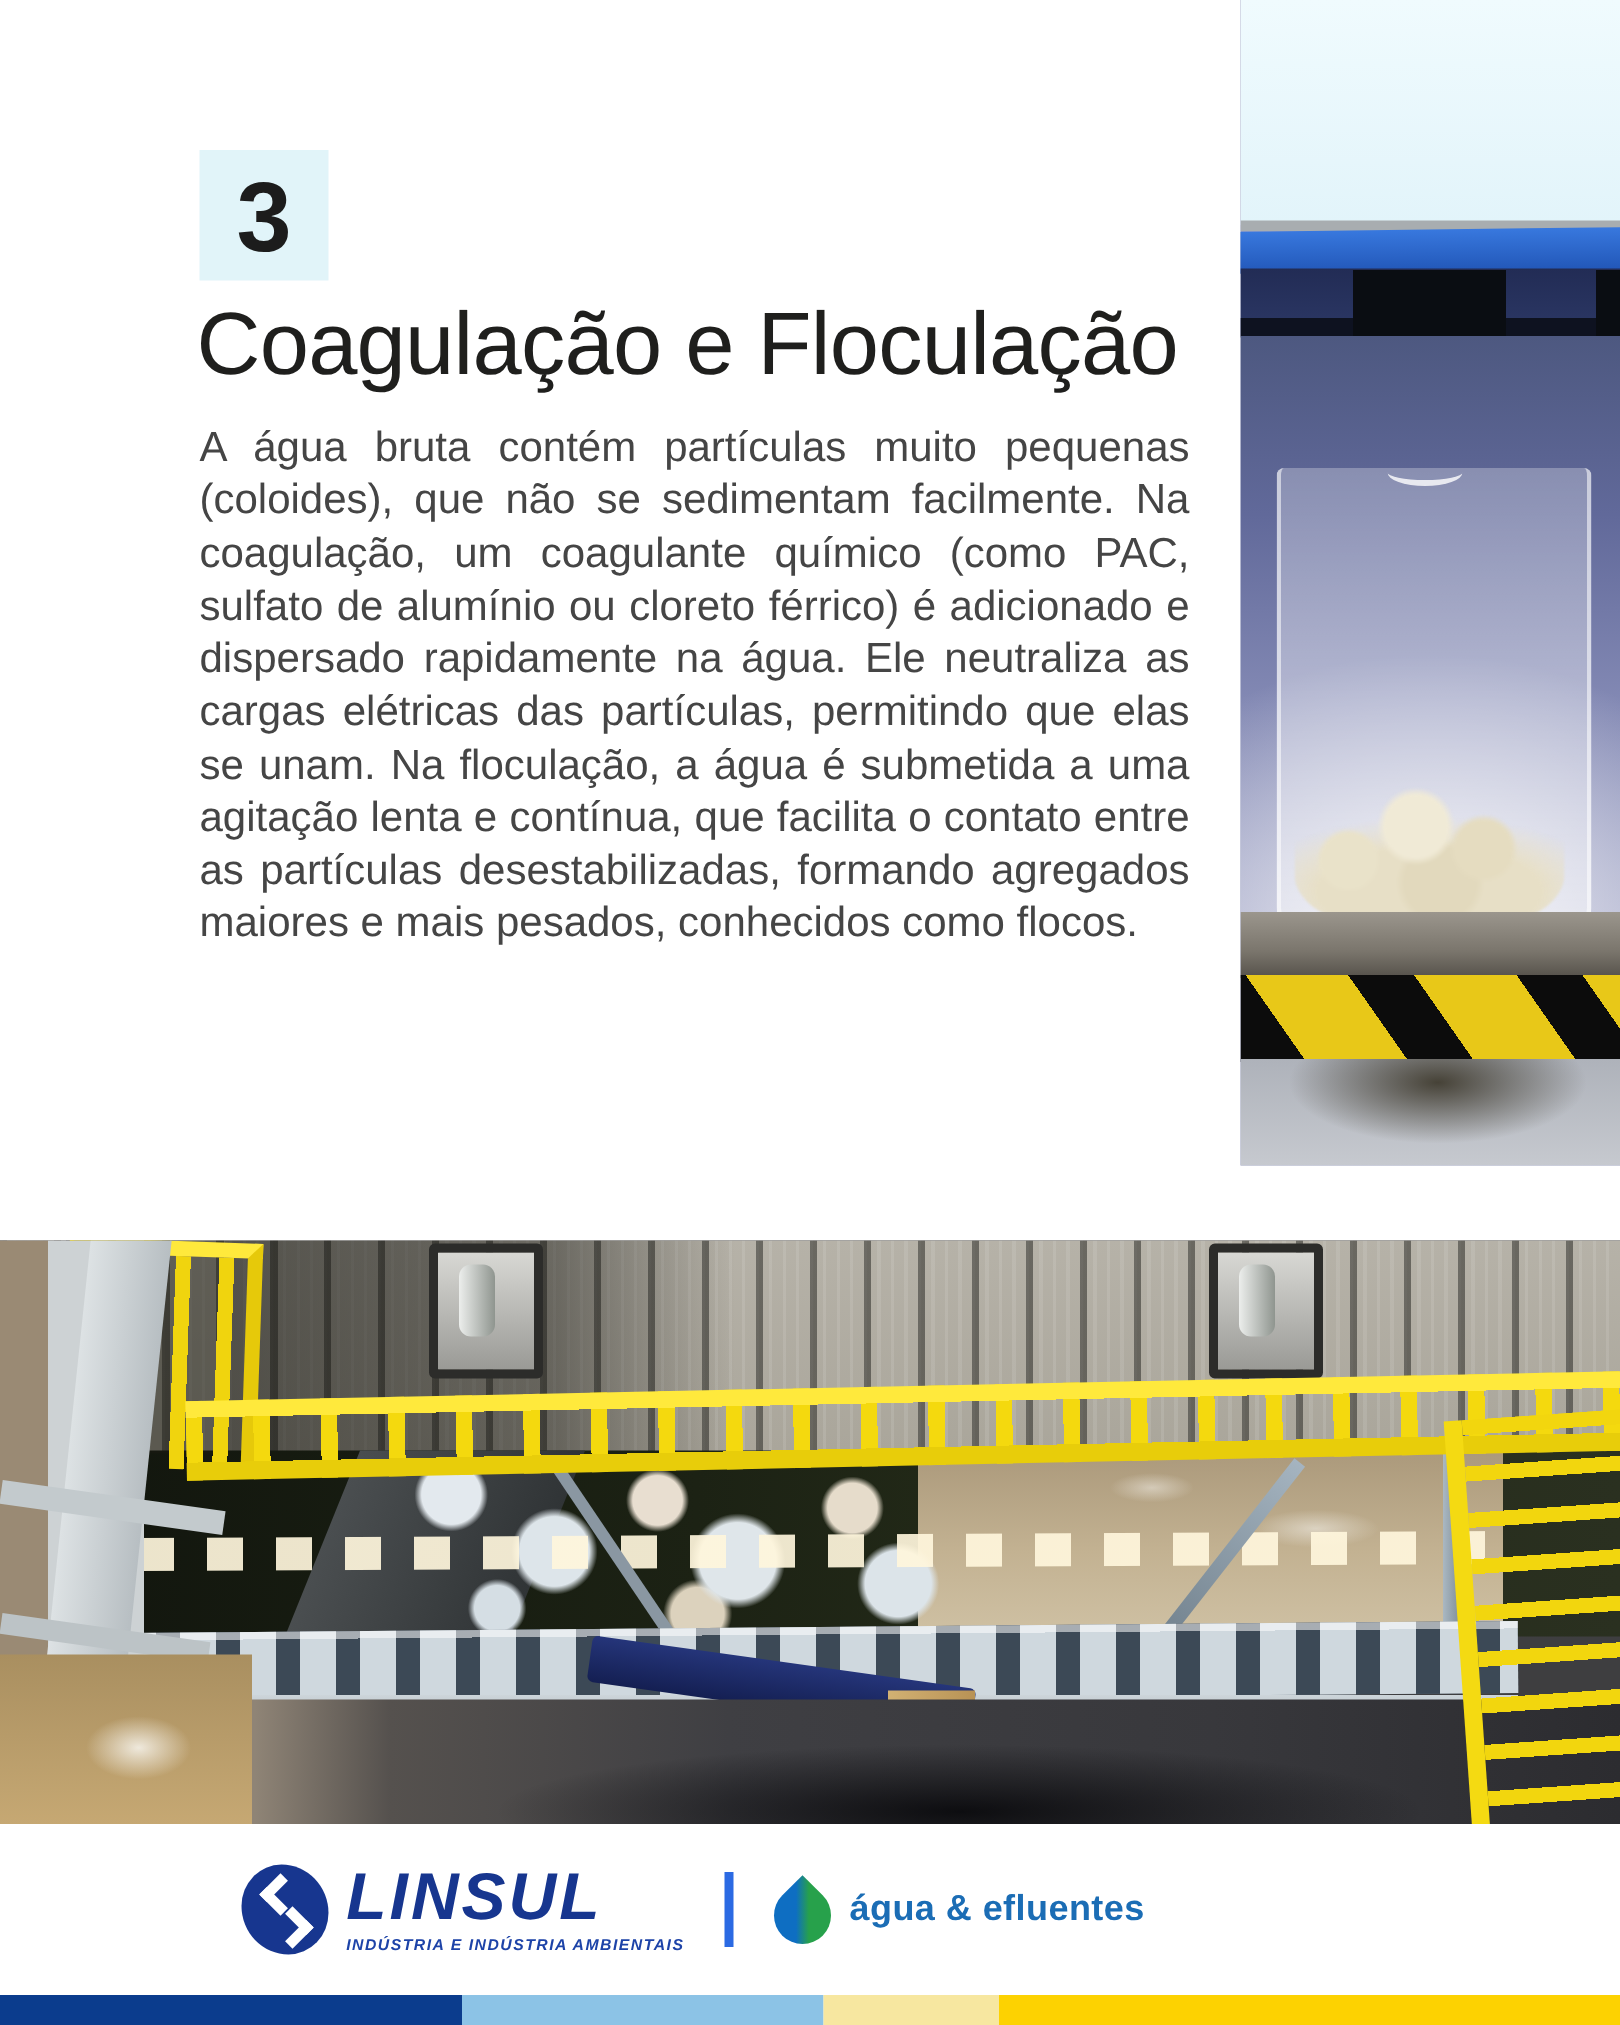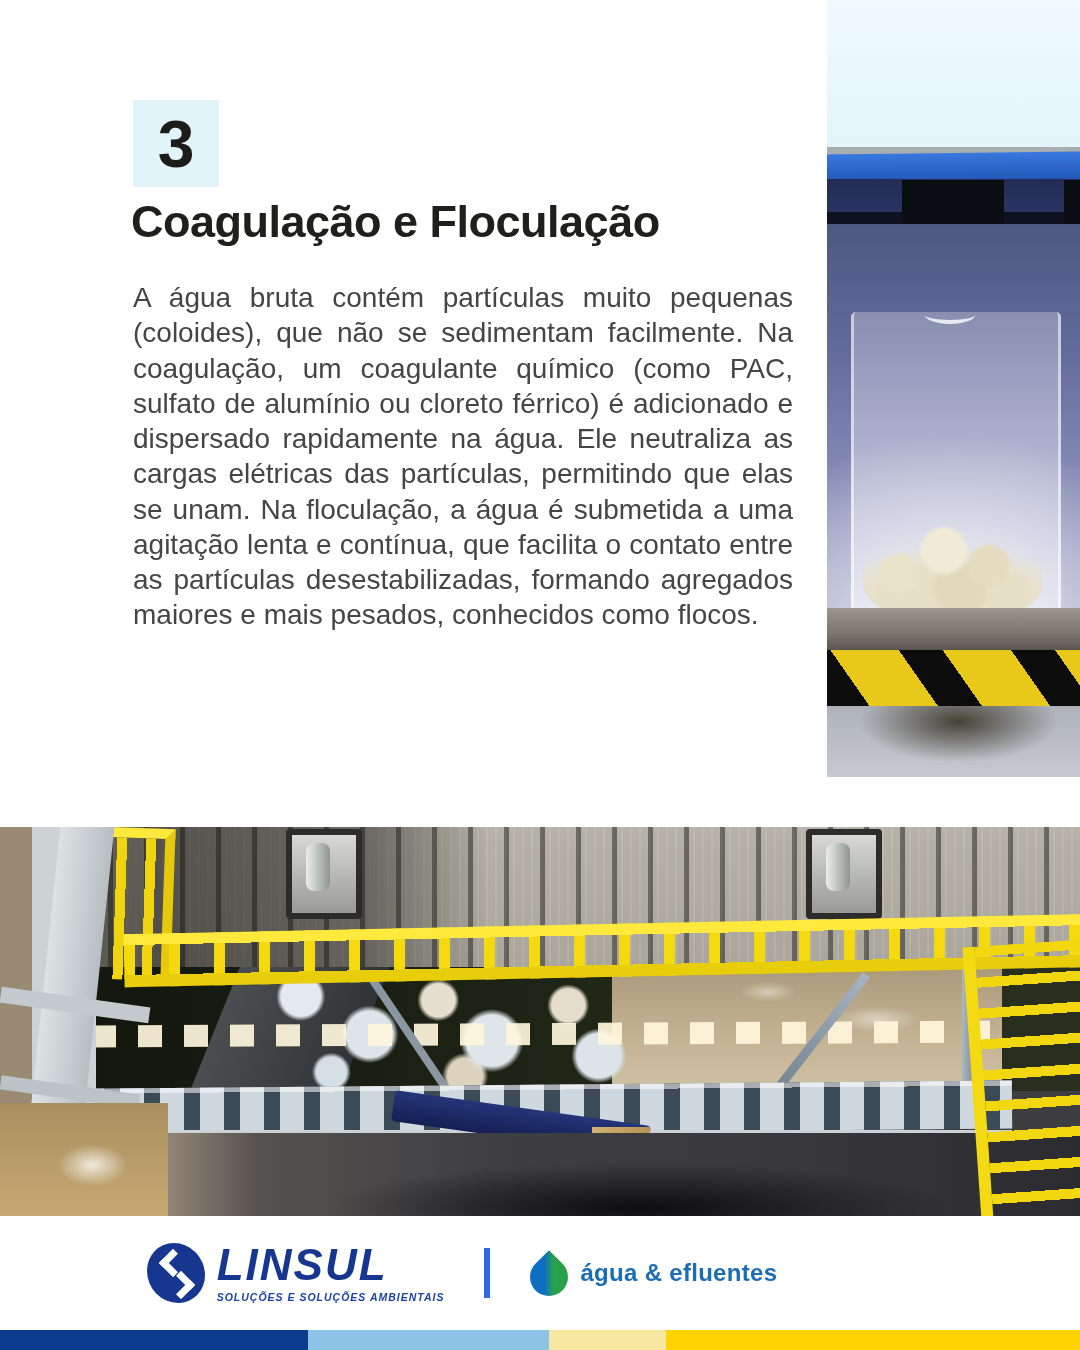--- a/index.html
+++ b/index.html
@@ -8,21 +8,21 @@
     overflow:hidden;font-family:"Liberation Sans",sans-serif;margin:0 auto;
   }
   
   .num-box{
     position:absolute;left:133px;top:100px;width:86px;height:87px;
     background:#e1f4f9;display:flex;align-items:center;justify-content:center;
   }
   .num-box span{font-size:66px;font-weight:800;color:#1c1c1c;line-height:1;}
   .title{
     position:absolute;left:131px;top:196px;width:690px;margin:0;
-    font-size:45px;font-weight:700;color:#1f1f1d;letter-spacing:-0.5px;line-height:1.15;
+    font-size:59px;font-weight:400;color:#1f1f1d;letter-spacing:-0.5px;line-height:1.15;
   }
   .body-text{
     position:absolute;left:133px;top:280px;width:660px;margin:0;
     font-size:28px;font-weight:300;color:#454545;line-height:1.26;
     text-align:justify;
   }
   
   .photo-right{position:absolute;left:827px;top:0;width:253px;height:777px;overflow:hidden;background:#9aa0c0;}
   .pr-sky{position:absolute;top:0;left:0;right:0;height:150px;background:linear-gradient(180deg,#f0fbfe,#e2f4fa);}
   .pr-graybar{position:absolute;top:147px;left:0;right:0;height:7px;background:#a8adb0;}
@@ -128,21 +128,21 @@
   .ls-bar2{position:absolute;top:258px;left:0;width:140px;height:14px;background:#bcc3c6;transform:rotate(8deg);}
   .left-water{position:absolute;top:276px;left:0;width:168px;height:113px;
     background:
       radial-gradient(ellipse 50px 30px at 55% 55%,rgba(248,246,240,0.85),rgba(248,246,240,0) 70%),
       linear-gradient(180deg,#a98f60,#c6a873);}
   .rail-right{position:absolute;right:-16px;top:116px;width:112px;height:278px;transform:rotate(-4deg);
     border-left:12px solid #f4da12;
     background:repeating-linear-gradient(180deg,#f2d60e 0 10px,rgba(0,0,0,0) 10px 31px);}
   
   .footer{position:absolute;top:1216px;left:0;width:924px;height:114px;background:#fff;
-    display:flex;align-items:center;justify-content:center;gap:40px;}
+    display:flex;align-items:center;justify-content:center;gap:27px;}
   .linsul-logo{display:flex;align-items:center;gap:12px;}
   .linsul-icon{position:relative;width:58px;height:60px;background:#17368f;border-radius:46% 54% 46% 54%;}
   .linsul-icon .chev-l{position:absolute;left:16px;top:10px;width:13px;height:13px;
     border-left:7px solid #fff;border-bottom:7px solid #fff;transform:rotate(45deg);}
   .linsul-icon .chev-r{position:absolute;left:24px;top:32px;width:13px;height:13px;
     border-right:7px solid #fff;border-top:7px solid #fff;transform:rotate(45deg);}
   .linsul-text{display:flex;flex-direction:column;align-items:flex-start;}
   .linsul-name{font-size:44px;font-weight:bold;font-style:italic;color:#17368f;letter-spacing:2px;line-height:1;}
   .linsul-tag{font-size:10.5px;font-weight:bold;font-style:italic;color:#1d43a8;letter-spacing:1px;margin-top:4px;white-space:nowrap;}
   .footer-divider{width:6px;height:50px;background:#2b6ae3;}
@@ -219,21 +219,21 @@
   </div>
 
   <div class="footer">
     <div class="linsul-logo">
       <div class="linsul-icon">
         <span class="chev-l"></span>
         <span class="chev-r"></span>
       </div>
       <div class="linsul-text">
         <span class="linsul-name">LINSUL</span>
-        <span class="linsul-tag">SOLUÇÕES  E SOLUÇÕES AMBIENTAIS</span>
+        <span class="linsul-tag">INDÚSTRIA  E INDÚSTRIA AMBIENTAIS</span>
       </div>
     </div>
     <div class="footer-divider"></div>
     <div class="agua-logo">
       <div class="drop-icon"></div>
       <span class="agua-text">água &amp; efluentes</span>
     </div>
   </div>
 
   <div class="color-bar">

